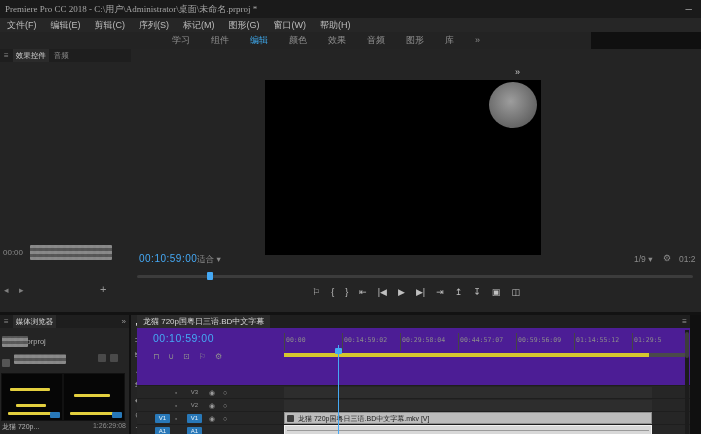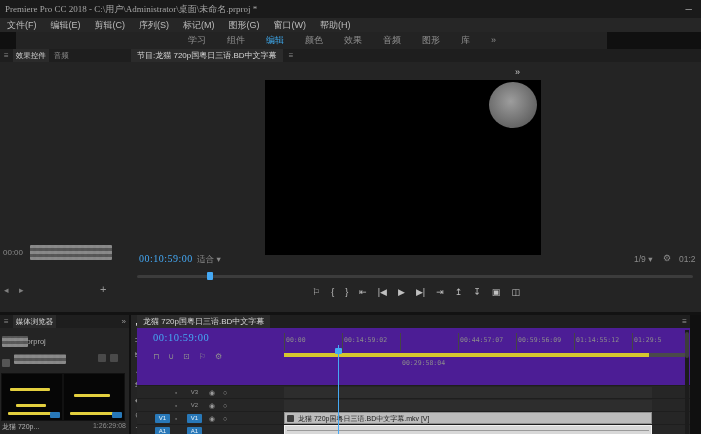--- a/index.html
+++ b/index.html
@@ -24,21 +24,21 @@
   .ptab-active{color:#d6d6d6;background:#2b2b2b;padding:0 6px;display:inline-block;height:13px;}
   .ptab{color:#8a8a8a;padding:0 5px;display:inline-block;}
   .pmenu{color:#8a8a8a;padding:0 4px;}
   .chev{position:absolute;right:3px;top:0;color:#9b9b9b;}
   .pixelate{
     background-image:
       repeating-linear-gradient(0deg, rgba(140,140,140,.95) 0 3px, rgba(88,88,88,.95) 3px 6px),
       repeating-linear-gradient(90deg, rgba(160,160,160,.55) 0 3px, rgba(70,70,70,.55) 3px 6px);
     filter:blur(.4px);border-radius:1px;
   }
-  .timecode{color:#45a9f5;font-family:Liberation Serif, serif;letter-spacing:.5px;}
+  .timecode{color:#45a9f5;font-family:Liberation Sans, sans-serif;letter-spacing:.5px;}
   .dim{color:#8a8a8a;}
   .transport{display:flex;justify-content:center;gap:11px;font-size:9px;color:#c0c0c0;}
   .transport span{white-space:nowrap;}
   .toolcol{display:flex;flex-direction:column;align-items:center;gap:5px;padding-top:5px;font-size:9px;color:#8f8f8f;}
   .toolcol .first{color:#e0e0e0;}
   .ruler-label{position:absolute;top:3px;font-size:6.5px;color:#8c8c8c;white-space:nowrap;font-family:"DejaVu Sans Mono","Liberation Mono",monospace;}
   .trackrow{position:absolute;left:0;right:0;height:13px;border-top:1px solid #1e1e1e;background:#262626;}
   .trk-ico{position:absolute;top:2px;font-size:7px;color:#9a9a9a;line-height:9px;}
   .badge{position:absolute;top:2px;width:15px;height:9px;font-size:6px;line-height:9px;text-align:center;border-radius:1px;}
   .badge.blue{background:#2878b8;color:#eaf4fb;}
@@ -55,21 +55,21 @@
 
   <div class="abs titlebar" style="left:0;top:0;width:701px;height:18px">
     <span class="title">Premiere Pro CC 2018 - C:\用户\Administrator\桌面\未命名.prproj *</span>
     <span class="winbtn">─</span>
   </div>
 
   <div class="abs menubar" style="left:0;top:18px;width:701px;height:14px">
     <span>文件(F)</span><span>编辑(E)</span><span>剪辑(C)</span><span>序列(S)</span><span>标记(M)</span><span>图形(G)</span><span>窗口(W)</span><span>帮助(H)</span>
   </div>
 
-  <div class="abs wsbar" style="left:16px;top:32px;width:591px;height:17px">
+  <div class="abs wsbar" style="left:0;top:32px;width:591px;height:17px">
     <div class="wstabs">
       <span class="ws-tab">学习</span>
       <span class="ws-tab">组件</span>
       <span class="ws-tab active">编辑</span>
       <span class="ws-tab">颜色</span>
       <span class="ws-tab">效果</span>
       <span class="ws-tab">音频</span>
       <span class="ws-tab">图形</span>
       <span class="ws-tab">库</span>
       <span class="ws-tab">»</span>
@@ -84,24 +84,20 @@
     <span class="abs dim" style="left:3px;top:199px;font-size:8px;">00:00</span>
     <div class="abs pixelate" style="left:30px;top:196px;width:82px;height:15px;"></div>
     <div class="abs" style="left:4px;top:236px;font-size:9px;color:#7f7f7f;">
       <span>◂</span>
       <span style="margin-left:8px;">▸</span>
     </div>
     <span class="abs" style="left:100px;top:234px;font-size:11px;color:#9a9a9a;">+</span>
   </div>
 
   <div class="abs panel" style="left:131px;top:49px;width:570px;height:263px">
-    <div class="phead">
-      <span class="ptab-active" style="font-size:8px;">节目:龙猫 720p国粤日三语.BD中文字幕</span>
-      <span class="pmenu">≡</span>
-    </div>
     <span class="abs" style="left:384px;top:18px;color:#cfcfcf;font-size:9px;">»</span>
 
     <div class="abs" style="left:134px;top:31px;width:276px;height:175px;background:#000;">
       <div class="abs" style="left:224px;top:2px;width:48px;height:46px;border-radius:50%;background:radial-gradient(circle at 45% 42%, #9d9d9d, #636363 72%);"></div>
     </div>
 
     <span class="abs timecode" style="left:8px;top:204px;font-size:10px;">00:10:59:00</span>
     <span class="abs dim" style="left:66px;top:205px;font-size:8.5px;"><span>适合</span> <span>▾</span></span>
     <span class="abs dim" style="left:503px;top:205px;font-size:8.5px;"><span>1/9</span> <span>▾</span></span>
     <span class="abs dim" style="left:532px;top:204px;font-size:9px;">⚙</span>
@@ -185,21 +181,21 @@
       <span>⊓</span>
       <span>∪</span>
       <span>⊡</span>
       <span>⚐</span>
       <span>⚙</span>
     </div>
 
     <div class="abs" style="left:147px;top:18px;right:5px;height:18px;background:repeating-linear-gradient(90deg,#454545 0 1px,transparent 1px 58px);">
       <span class="ruler-label" style="left:2px;">00:00</span>
       <span class="ruler-label" style="left:60px;">00:14:59:02</span>
-      <span class="ruler-label" style="left:118px;margin-top:23px;">00:29:58:04</span>
+      <span class="ruler-label" style="left:118px;">00:29:58:04</span>
       <span class="ruler-label" style="left:176px;">00:44:57:07</span>
       <span class="ruler-label" style="left:234px;">00:59:56:09</span>
       <span class="ruler-label" style="left:292px;">01:14:55:12</span>
       <span class="ruler-label" style="left:350px;">01:29:5</span>
     </div>
 
     <div class="abs" style="left:147px;top:38px;width:365px;height:4px;background:#d6c72e;"></div>
     <div class="abs" style="left:512px;top:38px;width:36px;height:4px;background:#4a4a4a;"></div>
 
     <div class="trackrow" style="top:70px;">

